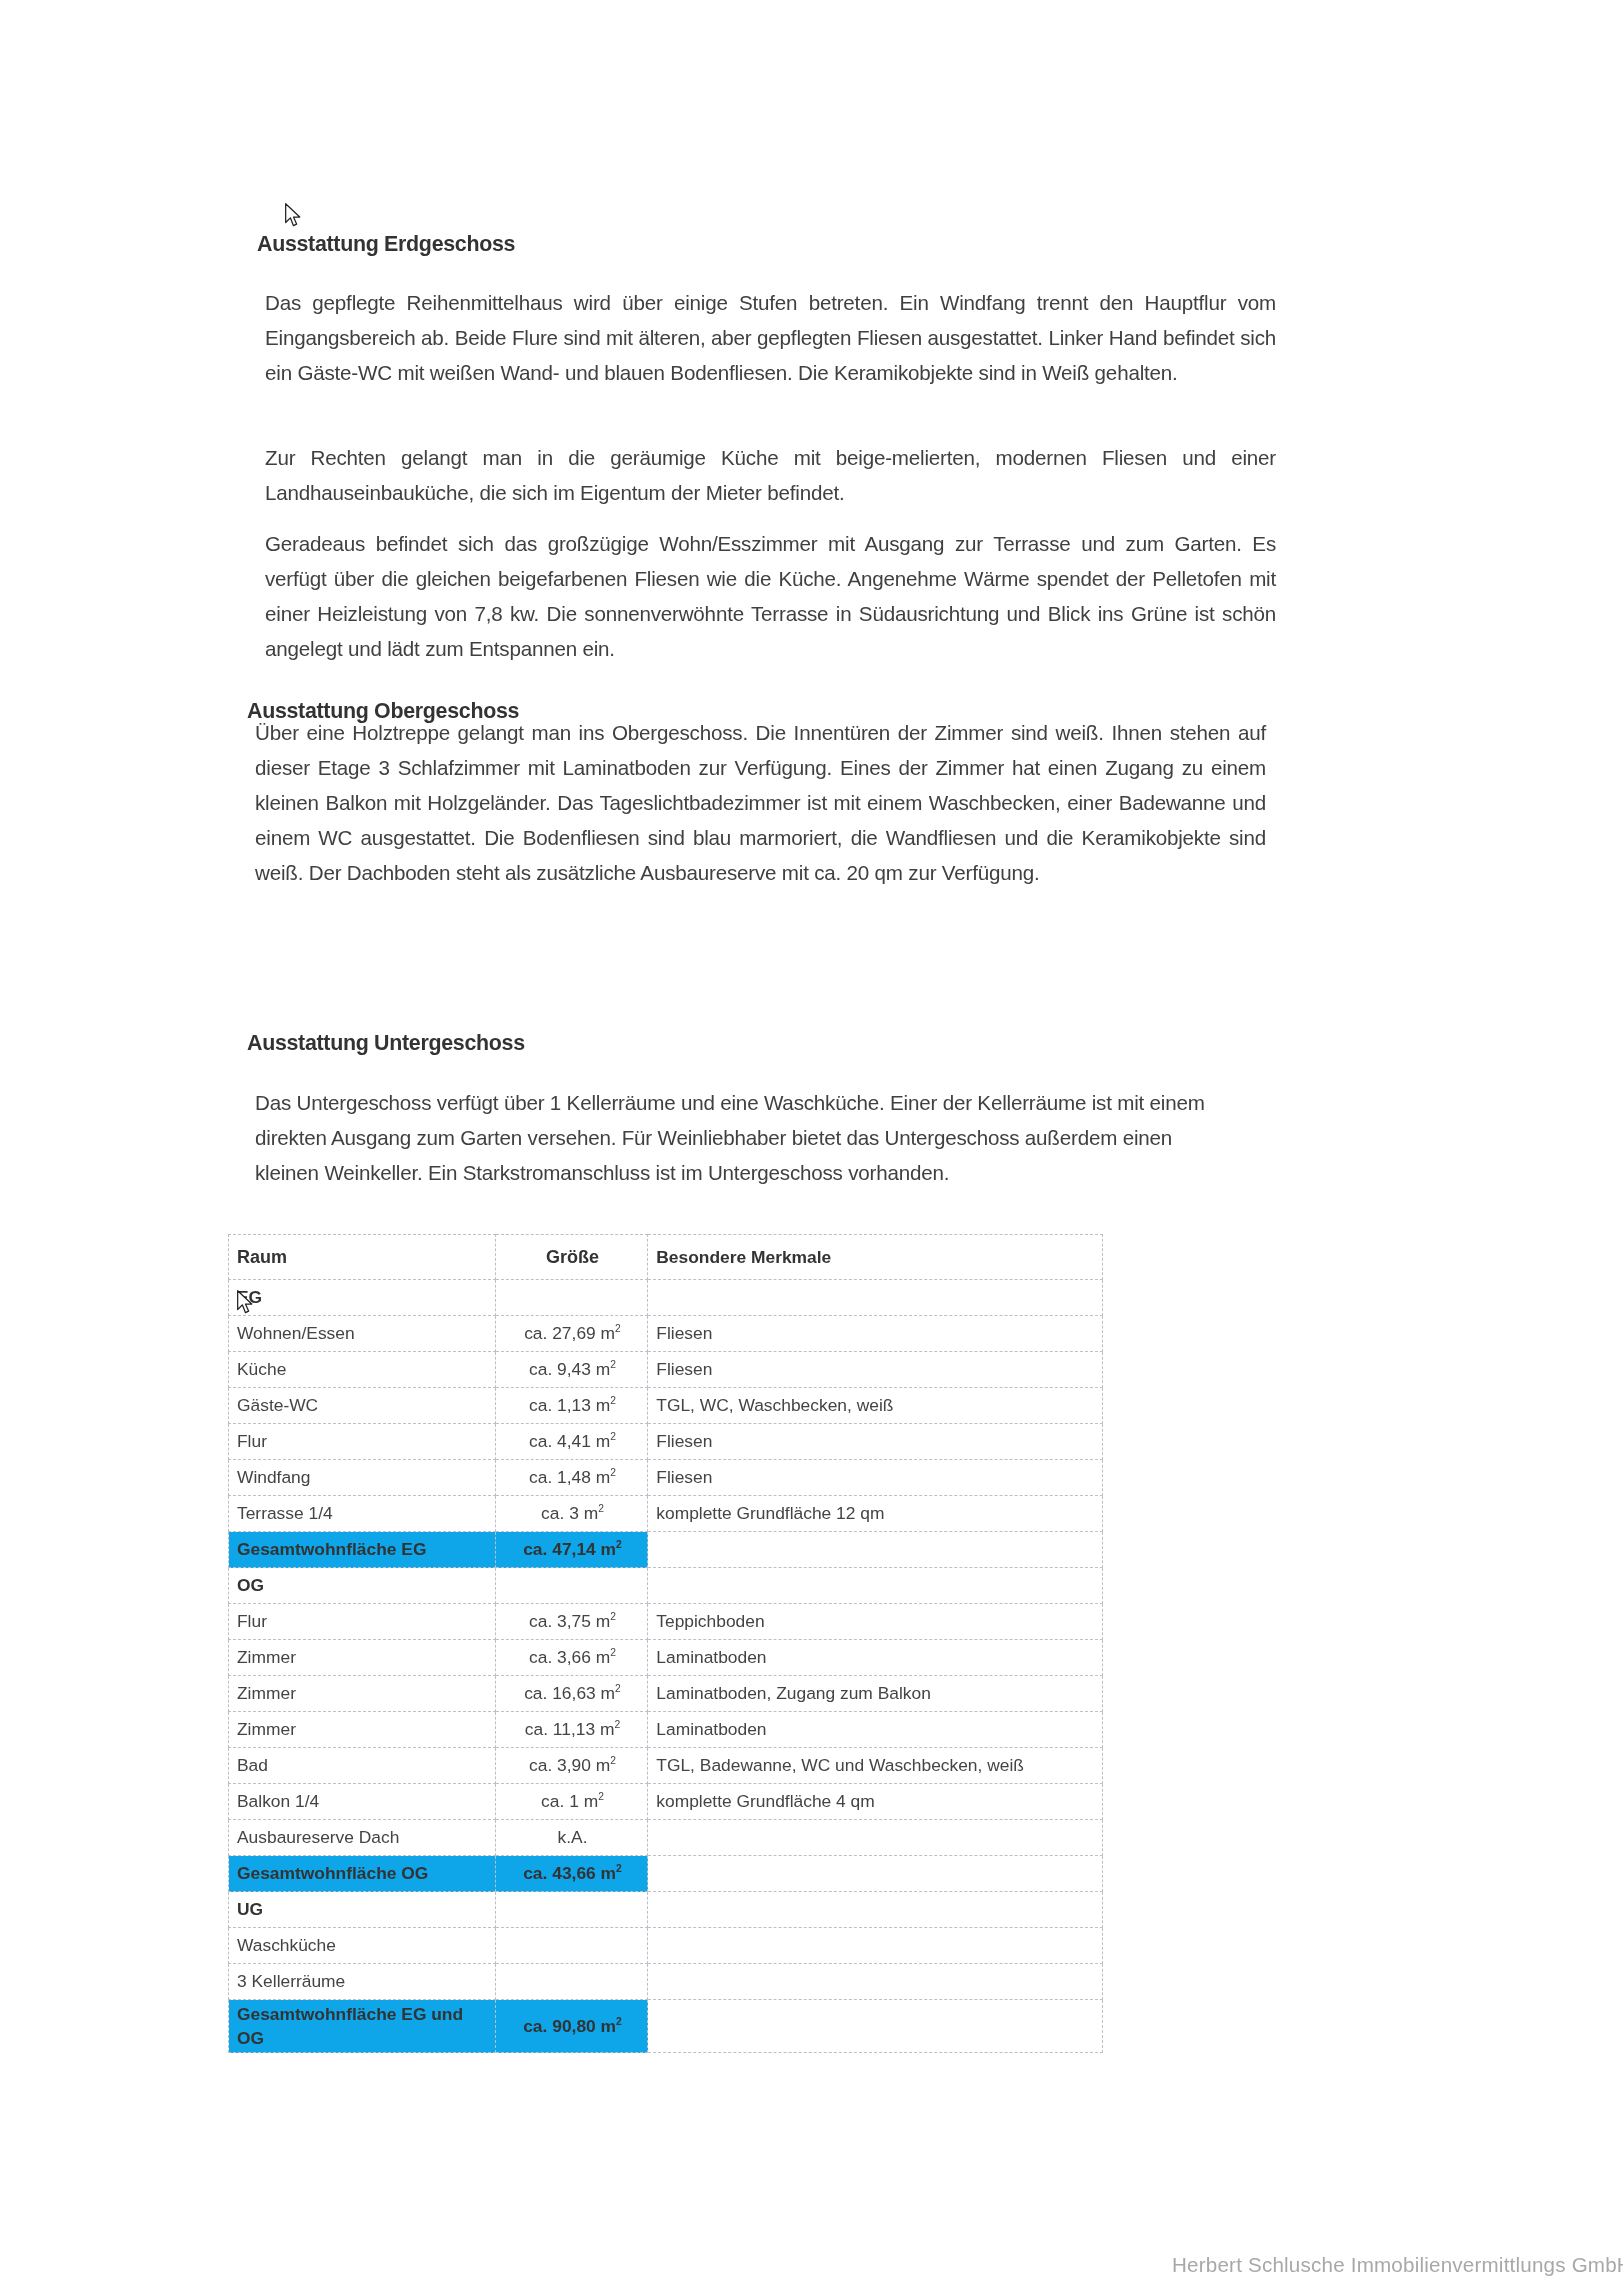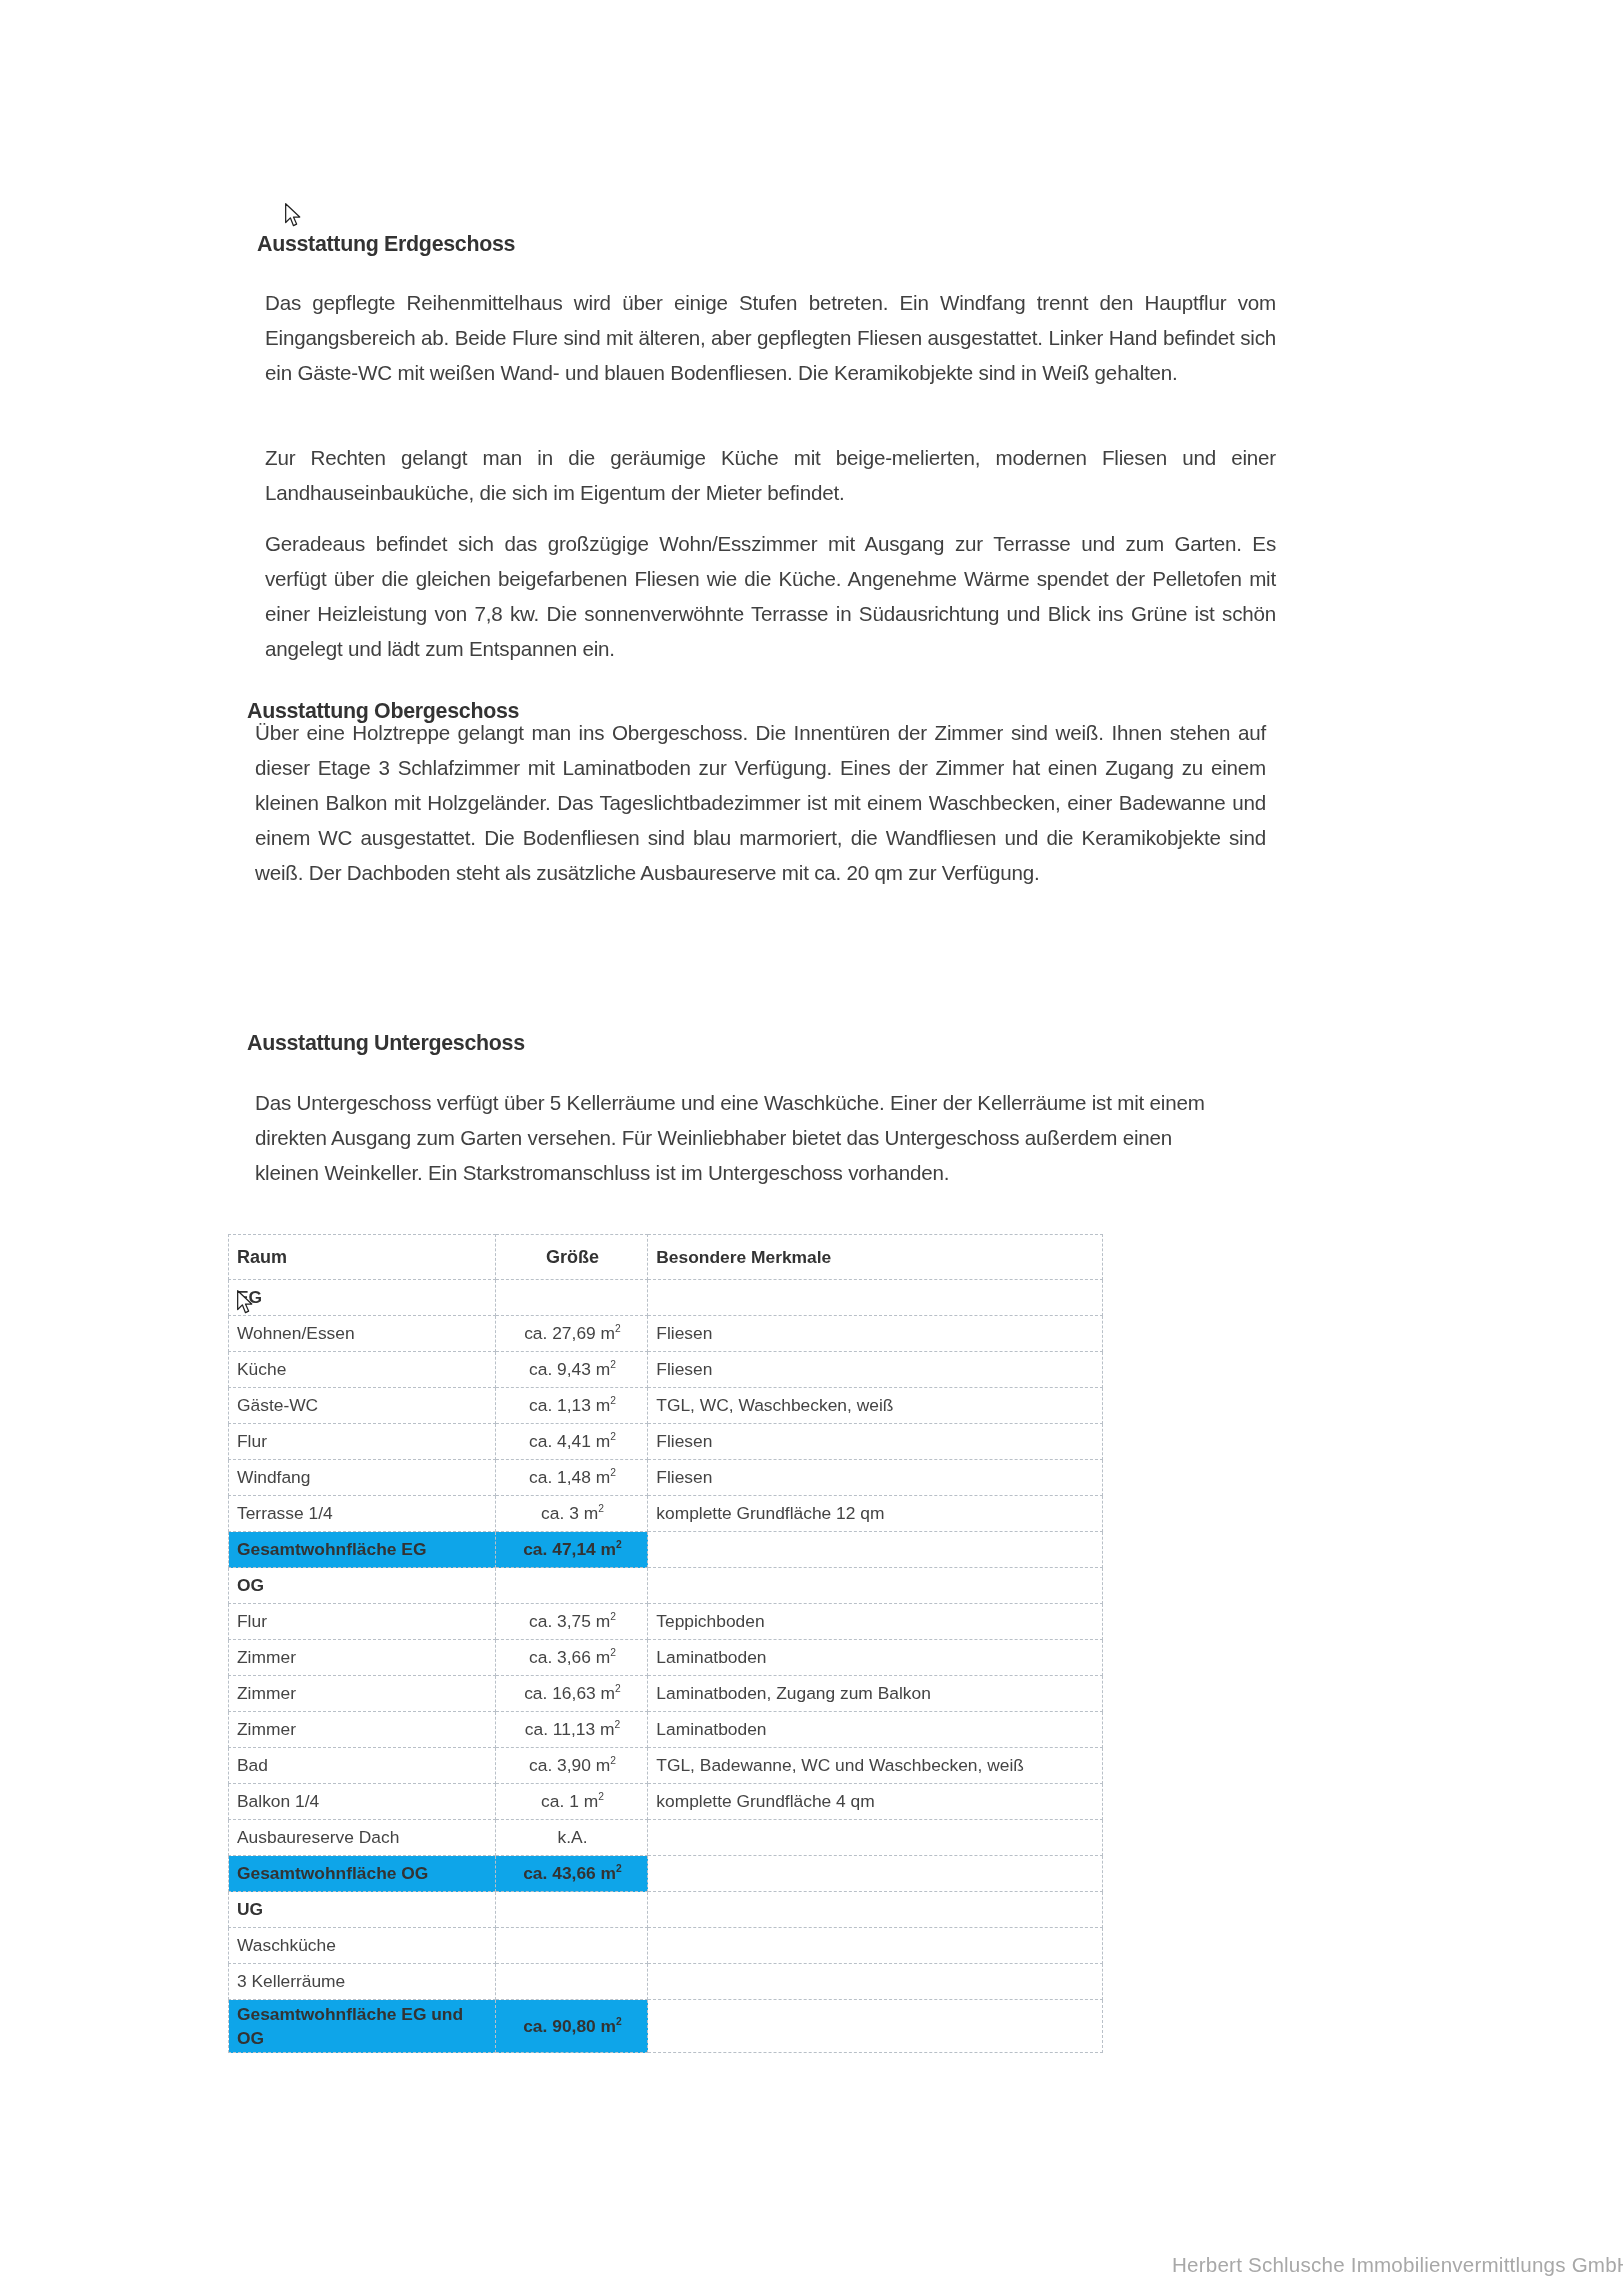--- a/index.html
+++ b/index.html
@@ -66,21 +66,21 @@
 
 <h2 id="h-eg" class="heading">Ausstattung Erdgeschoss</h2>
 <p id="p1" class="para justify">Das gepflegte Reihenmittelhaus wird über einige Stufen betreten. Ein Windfang trennt den Hauptflur vom Eingangsbereich ab. Beide Flure sind mit älteren, aber gepflegten Fliesen ausgestattet. Linker Hand befindet sich ein Gäste-WC mit weißen Wand- und blauen Bodenfliesen. Die Keramikobjekte sind in Weiß gehalten.</p>
 <p id="p2" class="para justify">Zur Rechten gelangt man in die geräumige Küche mit beige-melierten, modernen Fliesen und einer Landhauseinbauküche, die sich im Eigentum der Mieter befindet.</p>
 <p id="p3" class="para justify">Geradeaus befindet sich das großzügige Wohn/Esszimmer mit Ausgang zur Terrasse und zum Garten. Es verfügt über die gleichen beigefarbenen Fliesen wie die Küche. Angenehme Wärme spendet der Pelletofen mit einer Heizleistung von 7,8 kw. Die sonnenverwöhnte Terrasse in Südausrichtung und Blick ins Grüne ist schön angelegt und lädt zum Entspannen ein.</p>
 
 <h2 id="h-og" class="heading">Ausstattung Obergeschoss</h2>
 <p id="p4" class="para justify">Über eine Holztreppe gelangt man ins Obergeschoss. Die Innentüren der Zimmer sind weiß. Ihnen stehen auf dieser Etage 3 Schlafzimmer mit Laminatboden zur Verfügung. Eines der Zimmer hat einen Zugang zu einem kleinen Balkon mit Holzgeländer. Das Tageslichtbadezimmer ist mit einem Waschbecken, einer Badewanne und einem WC ausgestattet. Die Bodenfliesen sind blau marmoriert, die Wandfliesen und die Keramikobjekte sind weiß. Der Dachboden steht als zusätzliche Ausbaureserve mit ca. 20 qm zur Verfügung.</p>
 
 <h2 id="h-ug" class="heading">Ausstattung Untergeschoss</h2>
-<p id="p5" class="para ragged">Das Untergeschoss verfügt über 5 Kellerräume und eine Waschküche. Einer der Kellerräume ist mit einem direkten Ausgang zum Garten versehen. Für Weinliebhaber bietet das Untergeschoss außerdem einen kleinen Weinkeller. Ein Starkstromanschluss ist im Untergeschoss vorhanden.</p>
+<p id="p5" class="para ragged">Das Untergeschoss verfügt über 1 Kellerräume und eine Waschküche. Einer der Kellerräume ist mit einem direkten Ausgang zum Garten versehen. Für Weinliebhaber bietet das Untergeschoss außerdem einen kleinen Weinkeller. Ein Starkstromanschluss ist im Untergeschoss vorhanden.</p>
 
 <table class="room-table">
   <thead>
     <tr>
       <th class="c1">Raum</th>
       <th class="c2">Größe</th>
       <th class="c3">Besondere Merkmale</th>
     </tr>
   </thead>
   <tbody id="table-body">

